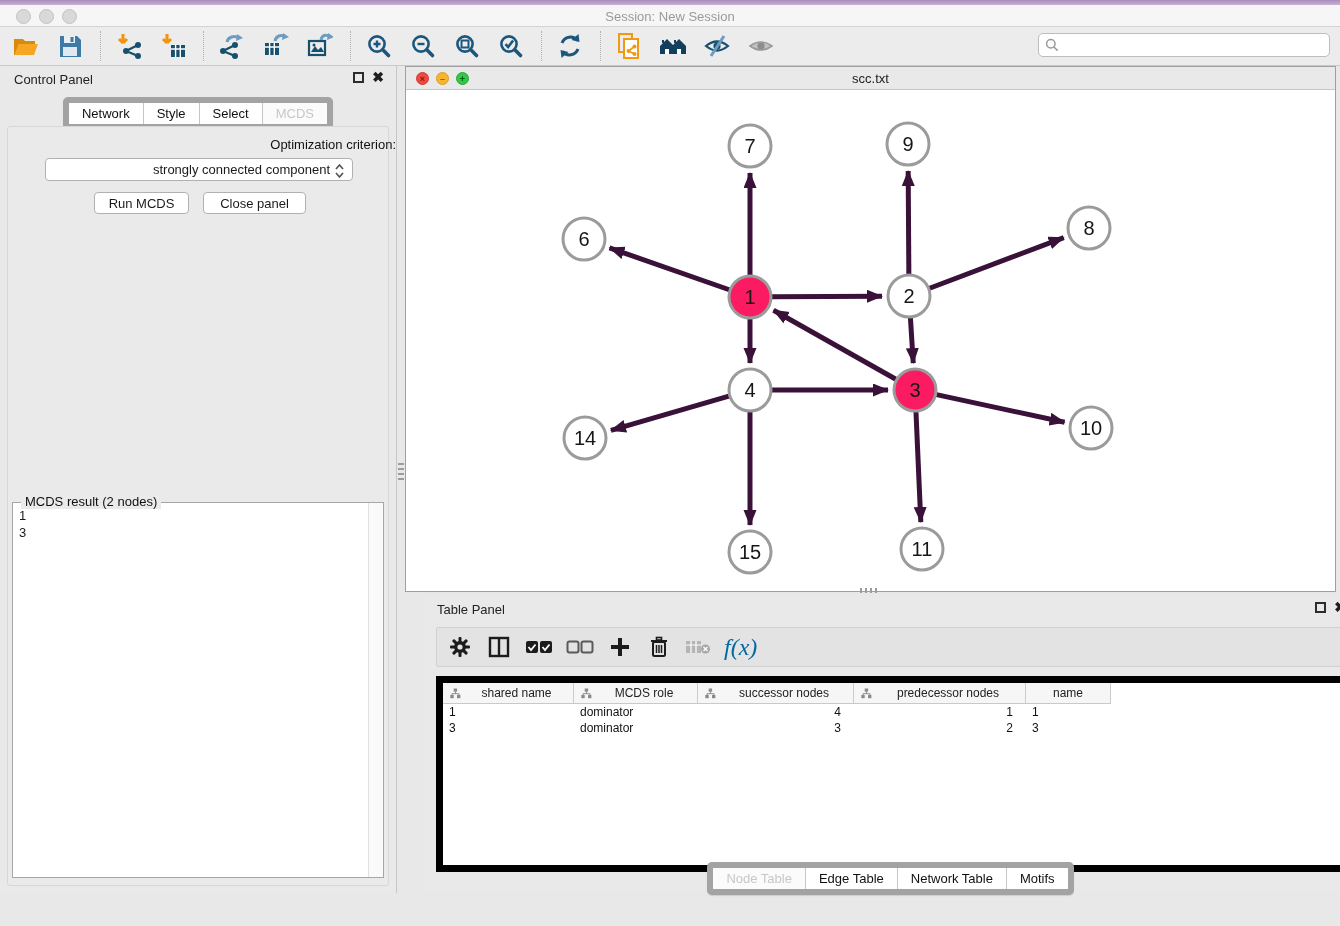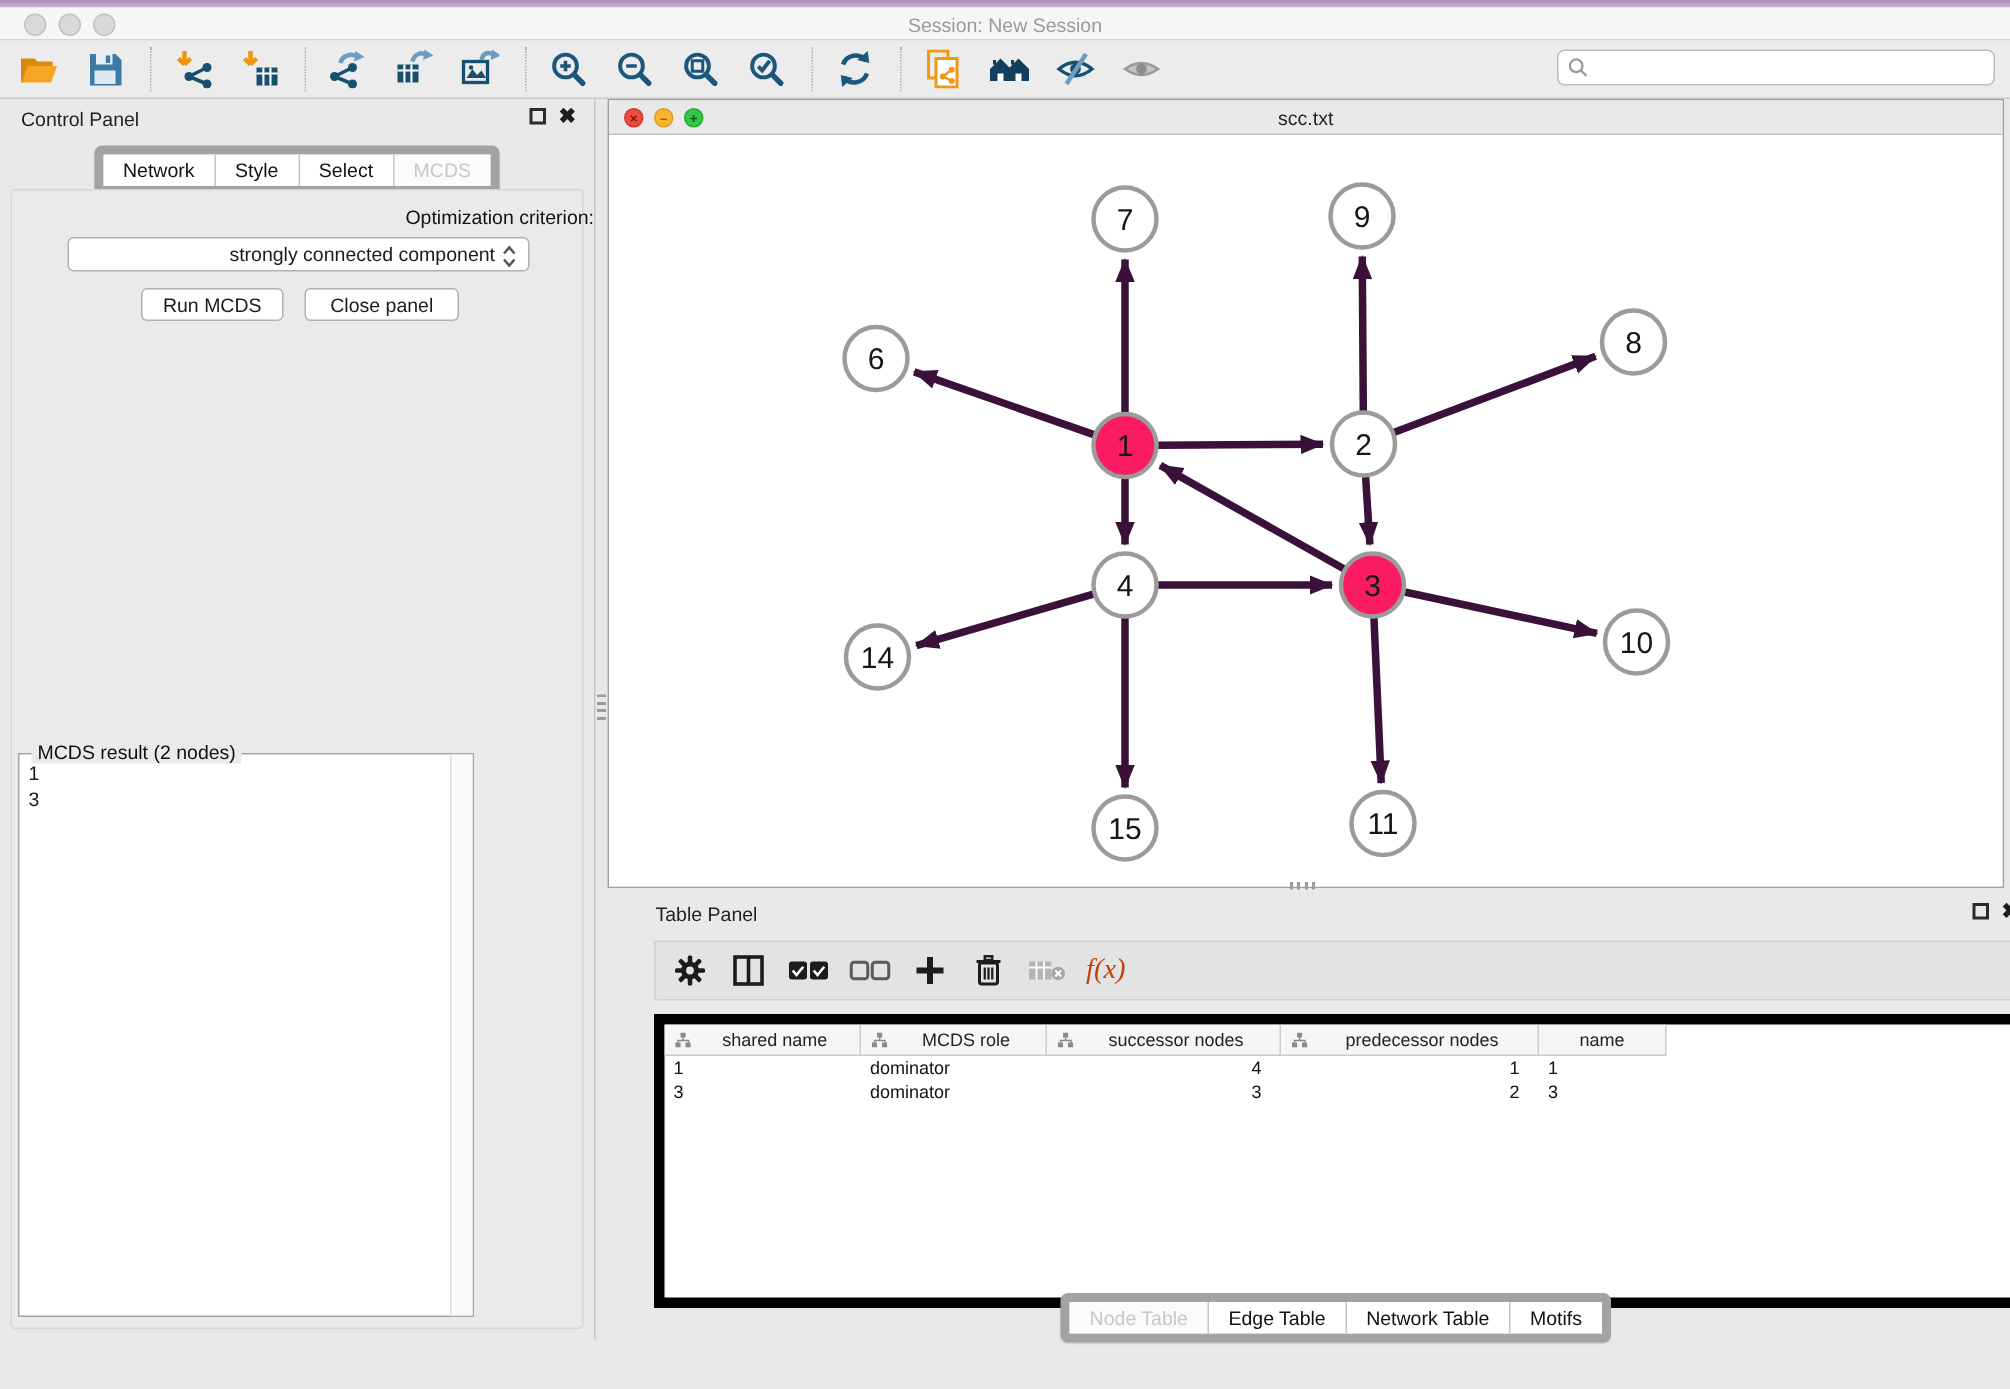--- a/index.html
+++ b/index.html
@@ -44,21 +44,21 @@
     background:#eaeaea; border:1px solid #d7d7d7; border-radius:3px; }
   .opt-label { position:absolute; left:0; right:0; top:71px; text-align:right; font-size:13px; color:#111; }
   .criterion { position:absolute; left:45px; top:92px; width:308px; height:23px; background:#fff;
     border:1px solid #b1b1b1; border-radius:4px; font-size:13px; display:flex; align-items:center; padding:0 22px 0 10px;justify-content:flex-end; }
   .criterion .chev { position:absolute; right:7px; top:4px; }
   .btn { position:absolute; height:22px; background:#fff; border:1px solid #b1b1b1; border-radius:4px;
     font-size:13px; display:flex; align-items:center; justify-content:center; }
   .btn-run { left:94px; top:126px; width:95px; }
   .btn-close { left:203px; top:126px; width:103px; }
 
-  .result-box { position:absolute; left:12px; top:436px; width:304px; height:376px;
+  .result-box { position:absolute; left:12px; top:436px; width:372px; height:376px;
     border:1px solid #a6a6a6; background:#fff; }
   .result-legend { position:absolute; left:8px; top:-9px; background:#eaeaea; padding:0 4px; font-size:13px; color:#111; }
   .result-list { position:absolute; left:0; top:1px; right:15px; bottom:0; padding:3px 6px; font-size:13px; line-height:17px; overflow:hidden; }
   .result-scroll { position:absolute; right:0; top:0; bottom:0; width:15px; background:#fafafa; border-left:1px solid #e0e0e0; }
 
   
   .net-window { position:absolute; left:405px; top:66px; width:931px; height:526px;
     border:1px solid #9f9f9f; background:#fff; }
   .net-titlebar { position:relative; height:23px; background:#e9e9e9; border-bottom:1px solid #c6c6c6; }
   .net-titlebar .title { position:absolute; left:0; right:0; top:4px; text-align:center; font-size:13px; color:#222; }
@@ -72,21 +72,21 @@
   .grip-v { position:absolute; left:398px; top:463px; width:6px; height:18px;
     background:repeating-linear-gradient(#9c9c9c 0 2px, transparent 2px 5px); }
   .grip-h { position:absolute; left:860px; top:588px; width:18px; height:5px;
     background:repeating-linear-gradient(90deg,#9c9c9c 0 2px, transparent 2px 5px); }
 
   
   .table-panel { position:absolute; left:423px; top:596px; width:935px; height:294px; background:#e9e9e9; }
   .tp-toolbar { position:absolute; left:13px; right:10px; top:31px; height:40px; background:#e3e3e3;
     border:1px solid #d0d0d0; border-radius:2px; display:flex; align-items:center; padding-left:10px; gap:13px; }
   .ticon { height:28px; min-width:26px; display:flex; align-items:center; justify-content:center; }
-  .fx-label { font-family:"Liberation Serif", serif; font-style:italic; font-size:19px; color:#c2410c; }
+  .fx-label { font-family:"Liberation Serif", serif; font-style:italic; font-size:24px; color:#0369a1; }
 
   .tbl { position:absolute; left:13px; right:10px; top:80px; height:196px; background:#fff; border:7px solid #000000; overflow:hidden; }
   .thead { display:flex; height:21px; border-bottom:1px solid #c9c9c9; background:#f6f6f6; width:668px; }
   .th { display:flex; align-items:center; border-right:1px solid #cccccc; font-size:12px; color:#222; padding:0 4px; }
   .th .th-label { flex:1; text-align:center; }
   .tr { display:flex; height:16px; align-items:center; }
   .td { font-size:12px; color:#111; padding:0 6px; overflow:hidden; white-space:nowrap; }
   .c0 { width:131px; } .c1 { width:124px; } .c2 { width:156px; } .c3 { width:172px; } .c4 { width:85px; }
   .a-right { text-align:right; padding-right:13px; }
 

